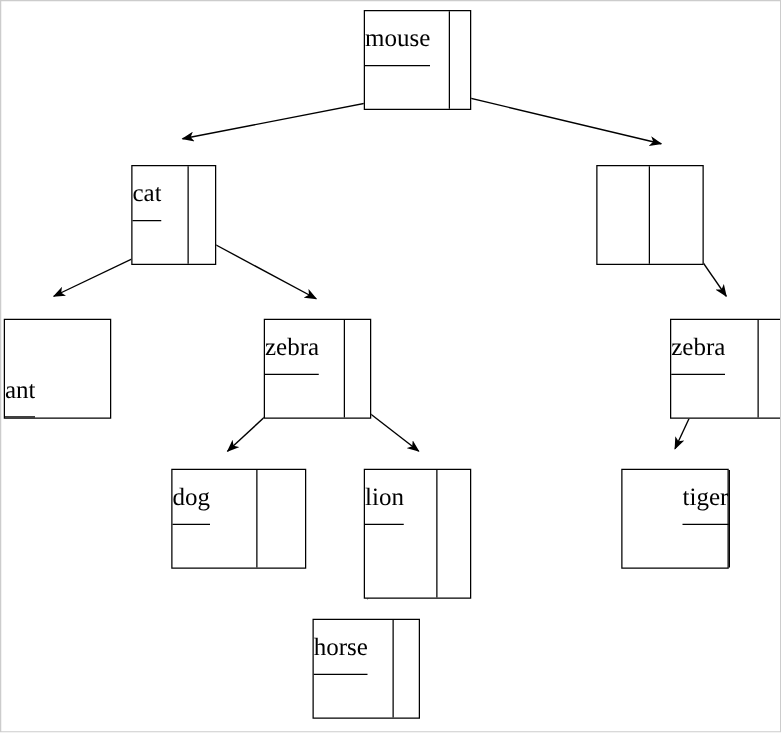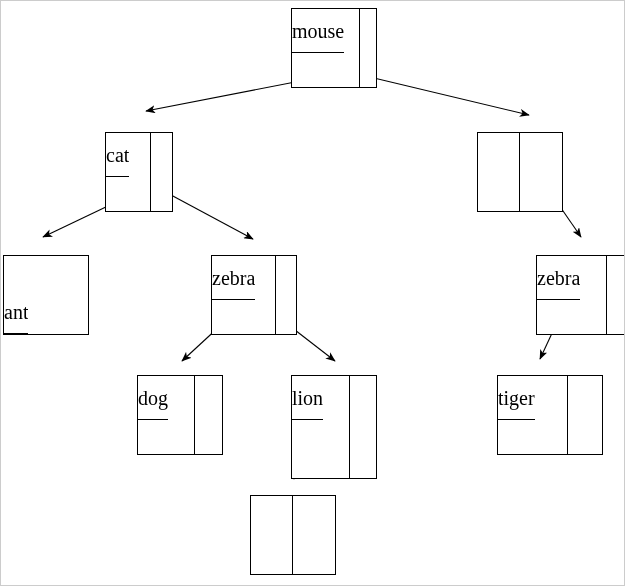--- a/index.html
+++ b/index.html
@@ -120,42 +120,43 @@
           <div class="ptr-cell right"></div>
         </div>
       </div>
       <div class="node" style="left: 535px; top: 254px; width: 98px; height: 80px;">
         <div class="node-label">zebra</div>
         <div class="node-ptrs">
           <div class="ptr-cell left"></div>
           <div class="ptr-cell right"></div>
         </div>
       </div>
-      <div class="node" style="left: 136px; top: 374px; width: 86px; height: 80px; justify-content: space-between;">
+      <div class="node" style="left: 136px; top: 374px; width: 108px; height: 80px; justify-content: space-between;">
         <div class="node-label">dog</div>
         <div class="node-ptrs">
           <div class="ptr-cell left"></div>
           <div class="ptr-cell right"></div>
         </div>
       </div>
       <div class="node" style="left: 290px; top: 374px; width: 86px; height: 104px;">
         <div class="node-label">lion</div>
         <div class="node-ptrs">
           <div class="ptr-cell left"></div>
           <div class="ptr-cell right"></div>
         </div>
       </div>
-      <div class="node" style="left: 496px; top: 374px; width: 106px; height: 80px;">
+      <div class="node" style="left: 496px; top: 374px; width: 86px; height: 80px; padding-left: 48px;">
         <div class="node-label">tiger</div>
         <div class="node-ptrs">
           <div class="ptr-cell left"></div>
           <div class="ptr-cell right"></div>
         </div>
       </div>
       <div class="node" style="left: 249px; top: 494px; width: 86px; height: 80px;">
+        <div class="node-label">horse</div>
         <div class="node-ptrs">
           <div class="ptr-cell left"></div>
           <div class="ptr-cell right"></div>
         </div>
       </div>
     </div>
 
 </div>
 
 </body></html>

